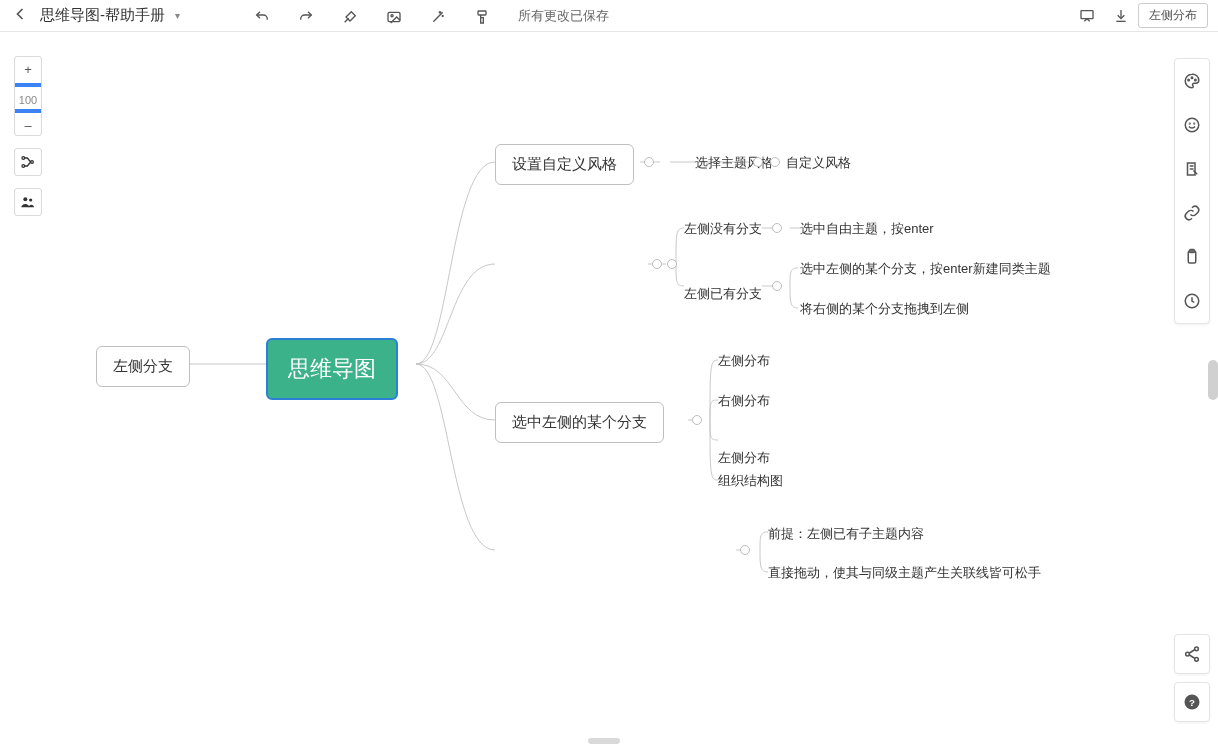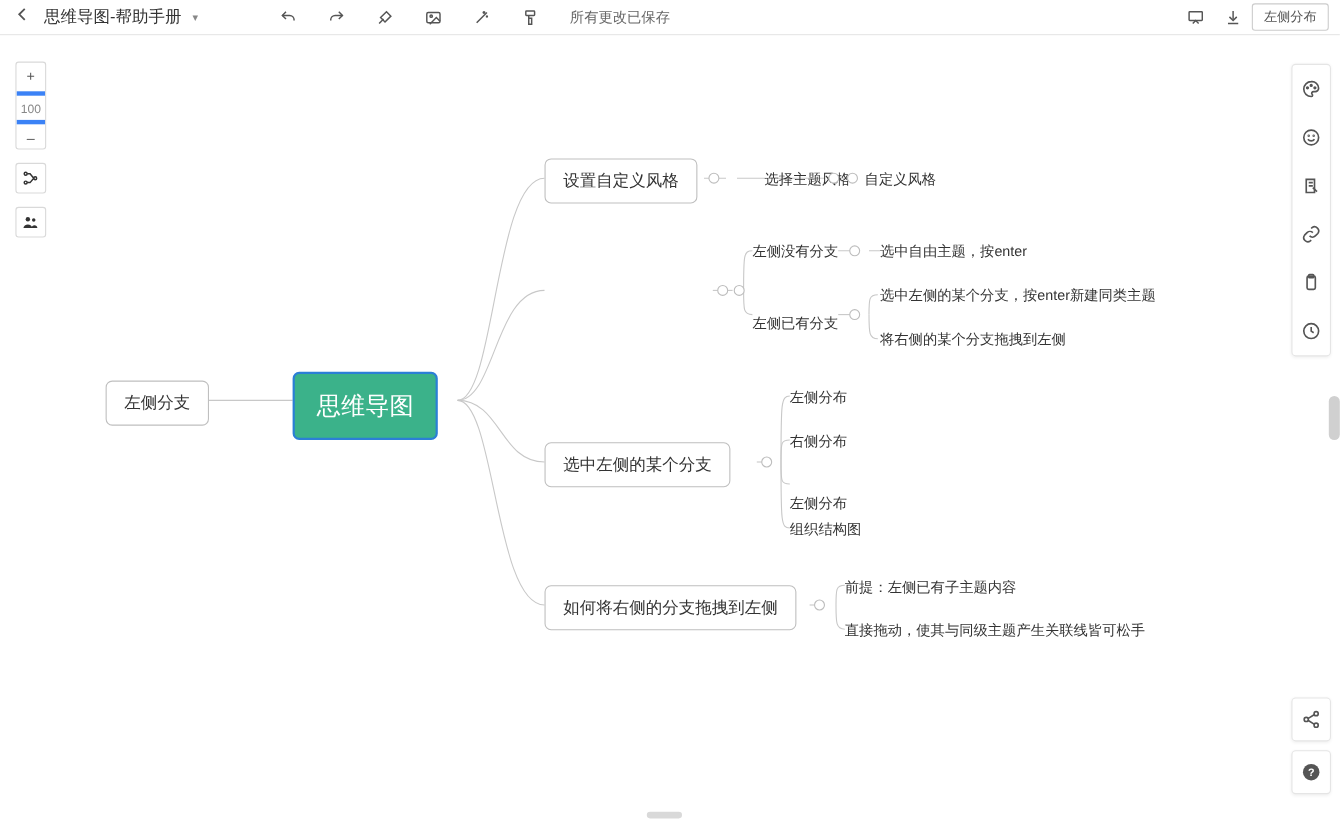--- a/index.html
+++ b/index.html
@@ -262,19 +262,18 @@
   <div class="node leaf" style="left:800px;top:228px"><span>选中左侧的某个分支，按enter新建同类主题</span></div>
   <div class="node leaf" style="left:800px;top:268px"><span>将右侧的某个分支拖拽到左侧</span></div>
 
   <div class="node box" style="left:495px;top:370px"><span>选中左侧的某个分支</span></div>
   <div class="joint" style="left:692px;top:383px"></div>
   <div class="node leaf" style="left:718px;top:320px"><span>左侧分布</span></div>
   <div class="node leaf" style="left:718px;top:360px"><span>右侧分布</span></div>
   <div class="node leaf" style="left:718px;top:417px"><span>左侧分布</span></div>
   <div class="node leaf" style="left:718px;top:440px"><span>组织结构图</span></div>
 
-  <div class="node box" style="left:495px;top:500px"><span>如何将右侧的分支拖拽到左侧</span></div>
   <div class="joint" style="left:740px;top:513px"></div>
   <div class="node leaf" style="left:768px;top:493px"><span>前提：左侧已有子主题内容</span></div>
   <div class="node leaf" style="left:768px;top:532px"><span>直接拖动，使其与同级主题产生关联线皆可松手</span></div>
 
   <div class="bottom-handle"></div>
 </div>
 
 </body></html>

